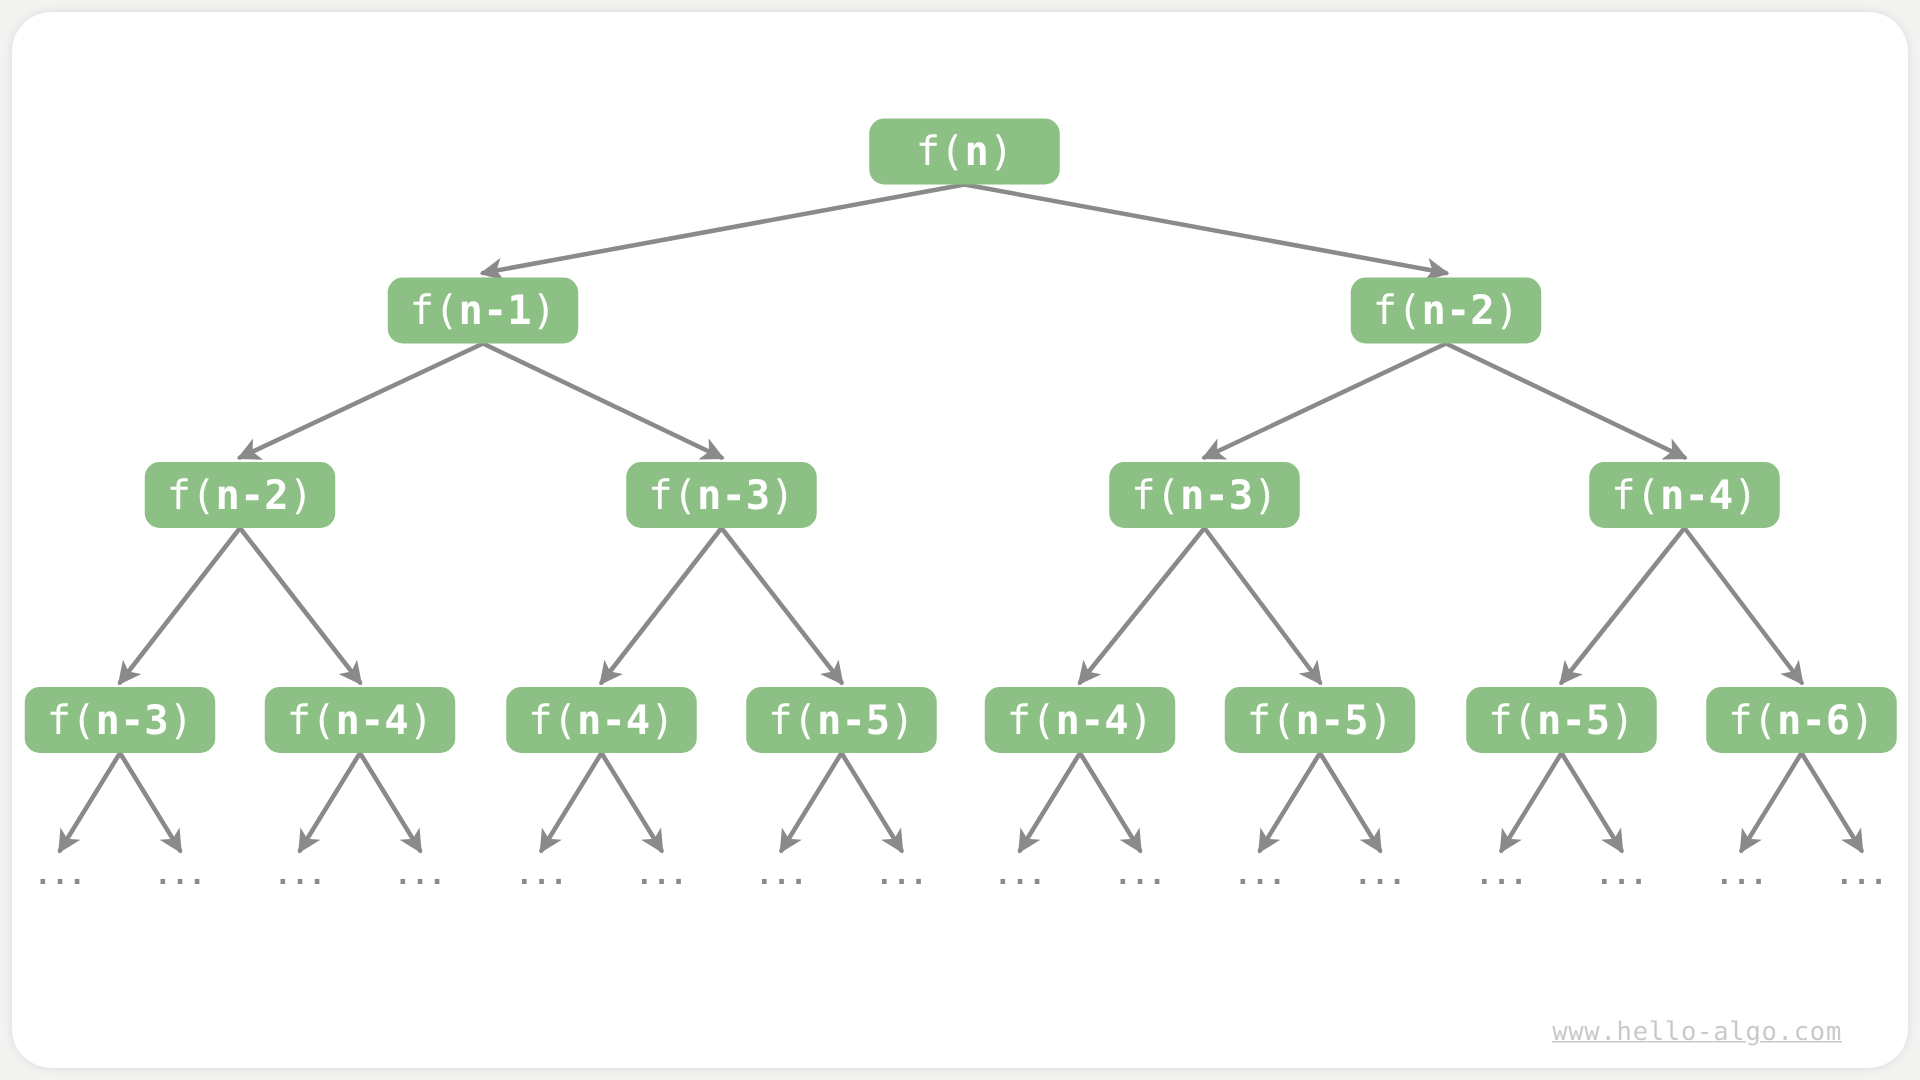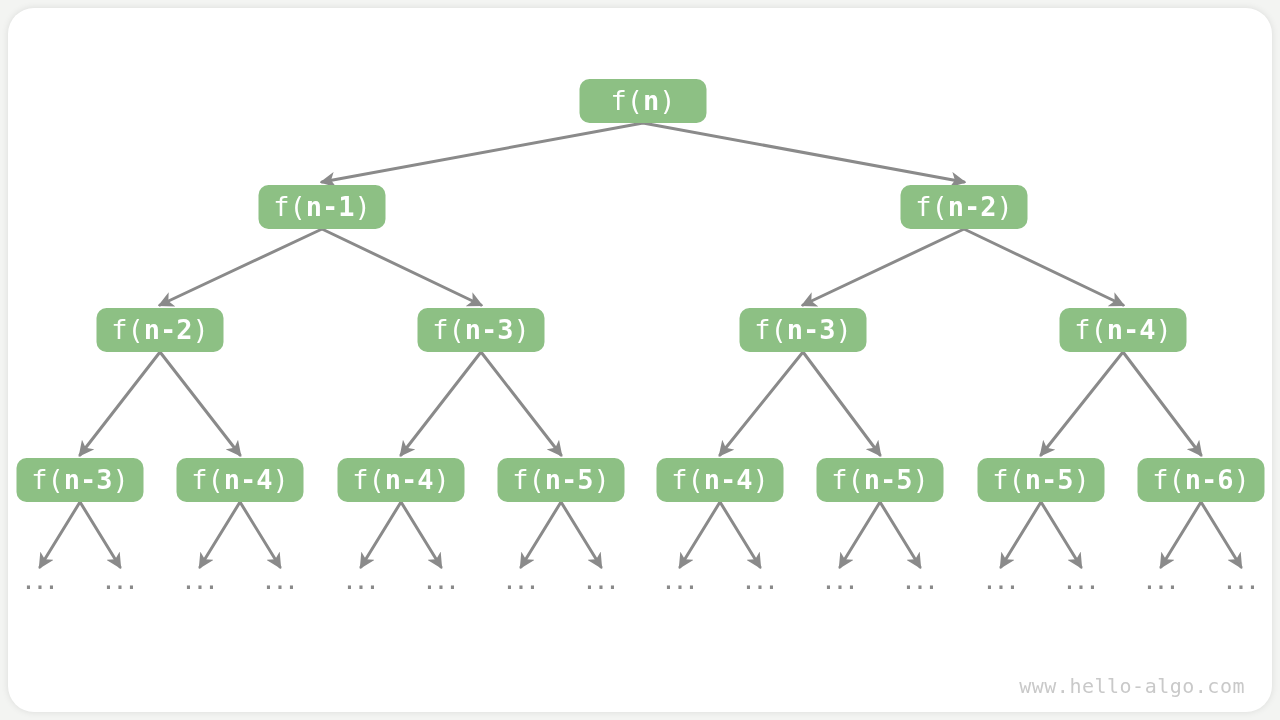--- a/index.html
+++ b/index.html
@@ -46,26 +46,27 @@
   }
   .ellipsis {
     fill: var(--ellipsis, #8a8a8a);
     font-family: "DejaVu Sans Mono", monospace;
     font-size: 19px;
     font-weight: bold;
     text-anchor: middle;
   }
   .watermark {
     position: absolute;
-    right: 35px;
+    right: 52px;
     bottom: 22px;
     font-family: "DejaVu Sans Mono", monospace;
-    font-size: 20px;
+    font-size: 17px;
     color: var(--watermark, #c9c9c9);
     letter-spacing: 0.5px;
+    text-decoration: underline;
   }
 </style>
 </head>
 <body>
 
 <div class="card"></div>
 
 <svg class="tree" id="tree" viewBox="0 0 1280 720" xmlns="http://www.w3.org/2000/svg">
   <defs>
     <marker id="arrow" viewBox="0 0 10 10" refX="8.5" refY="5" markerWidth="5.2" markerHeight="5.2" orient="auto-start-reverse">

